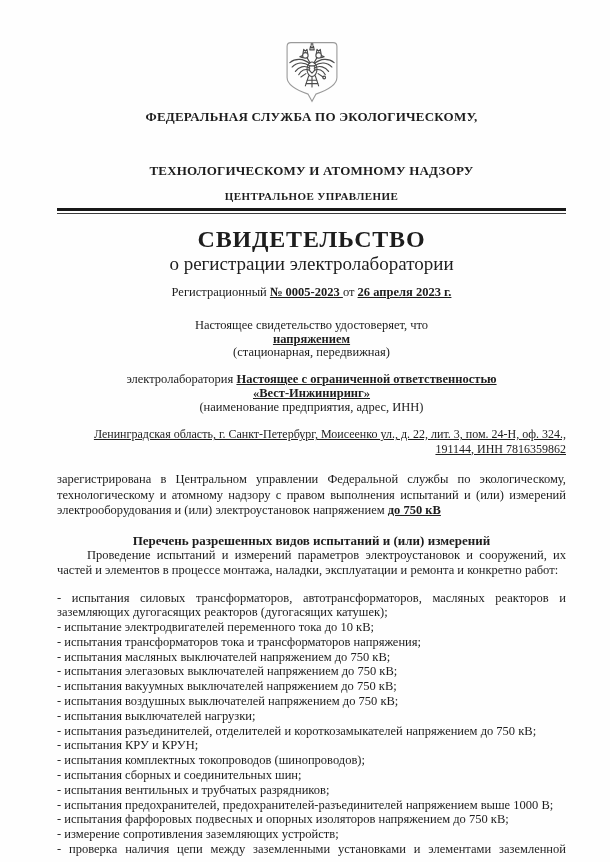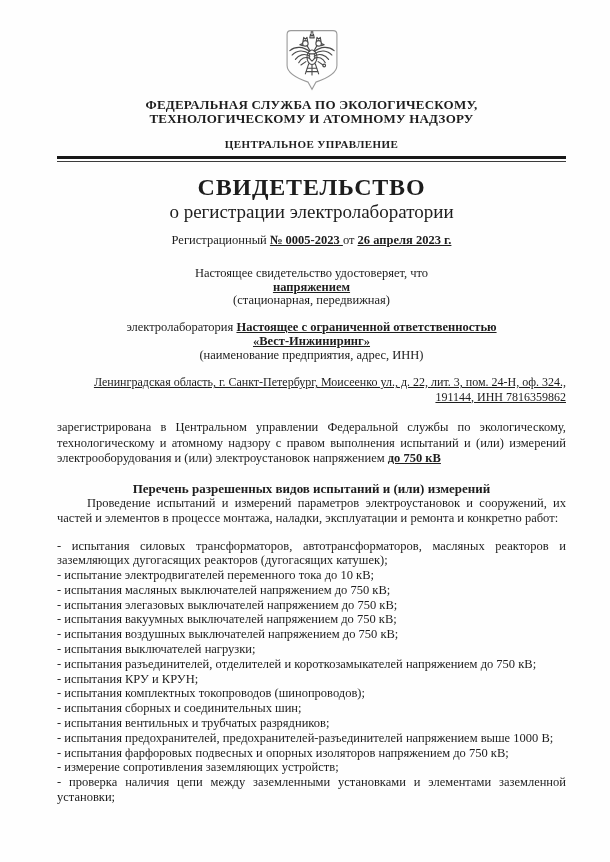--- a/index.html
+++ b/index.html
@@ -5,25 +5,25 @@
   html,body{margin:0;padding:0;background:#e9e9e9;}
   .page{
     position:relative;
     width:610px;height:862px;
     margin:0 auto;
     background:#fefefe;
     color:#1d1d1d;
     font-family:"Liberation Serif","DejaVu Serif",serif;
     overflow:hidden;
     box-sizing:border-box;
-    padding:0 44px 0 57px;
+    padding:12px 44px 0 57px;
   }
   .emblem{width:56px;height:62px;margin:29px auto 0;display:block;}
   .org-line{font-weight:bold;font-size:13px;line-height:14px;text-align:center;letter-spacing:0.2px;margin-top:7px;}
-  .org-line2{font-weight:bold;font-size:13px;line-height:14px;text-align:center;letter-spacing:0.2px;}
+  .org-line2{font-weight:bold;font-size:13px;line-height:14px;text-align:center;letter-spacing:0.2px;margin-top:40px;}
   .org-short{font-size:10.5px;line-height:11px;text-align:center;margin-top:1px;}
   .department{font-weight:bold;font-size:11px;line-height:11px;text-align:center;letter-spacing:0.4px;margin-top:13px;}
   .rule{margin-top:6px;height:2px;border-top:3px solid #181818;border-bottom:1px solid #3c3c3c;}
   .doc-title{font-weight:bold;font-size:24px;line-height:26px;text-align:center;letter-spacing:0.8px;margin-top:12px;}
   .doc-subtitle{font-size:19px;line-height:21px;text-align:center;margin-top:1px;}
   .reg-line{font-size:12.5px;line-height:14px;text-align:center;margin-top:11px;}
   .bold-u{font-weight:bold;text-decoration:underline;}
   .u{text-decoration:underline;}
   .intro{font-size:12.5px;line-height:14px;text-align:center;margin-top:19px;}
   .type-value{font-size:12.5px;line-height:14px;text-align:center;}
@@ -99,20 +99,21 @@
   <div class="para">
     <span>зарегистрирована в Центральном управлении Федеральной службы по экологическому, технологическому и атомному надзору с правом выполнения испытаний и (или) измерений электрооборудования и (или) электроустановок напряжением </span><span class="bold-u">до 750 кВ</span>
   </div>
 
   <div class="list-heading">Перечень разрешенных видов испытаний и (или) измерений</div>
   <div class="para-indent">Проведение испытаний и измерений параметров электроустановок и сооружений, их частей и элементов в процессе монтажа, наладки, эксплуатации и ремонта и конкретно работ:</div>
 
   <div class="list">
       <div class="li">- испытания силовых трансформаторов, автотрансформаторов, масляных реакторов и заземляющих дугогасящих реакторов (дугогасящих катушек);</div>
       <div class="li">- испытание электродвигателей переменного тока до 10 кВ;</div>
+      <div class="li">- испытания трансформаторов тока и трансформаторов напряжения;</div>
       <div class="li">- испытания масляных выключателей напряжением до 750 кВ;</div>
       <div class="li">- испытания элегазовых выключателей напряжением до 750 кВ;</div>
       <div class="li">- испытания вакуумных выключателей напряжением до 750 кВ;</div>
       <div class="li">- испытания воздушных выключателей напряжением до 750 кВ;</div>
       <div class="li">- испытания выключателей нагрузки;</div>
       <div class="li">- испытания разъединителей, отделителей и короткозамыкателей напряжением до 750 кВ;</div>
       <div class="li">- испытания КРУ и КРУН;</div>
       <div class="li">- испытания комплектных токопроводов (шинопроводов);</div>
       <div class="li">- испытания сборных и соединительных шин;</div>
       <div class="li">- испытания вентильных и трубчатых разрядников;</div>

